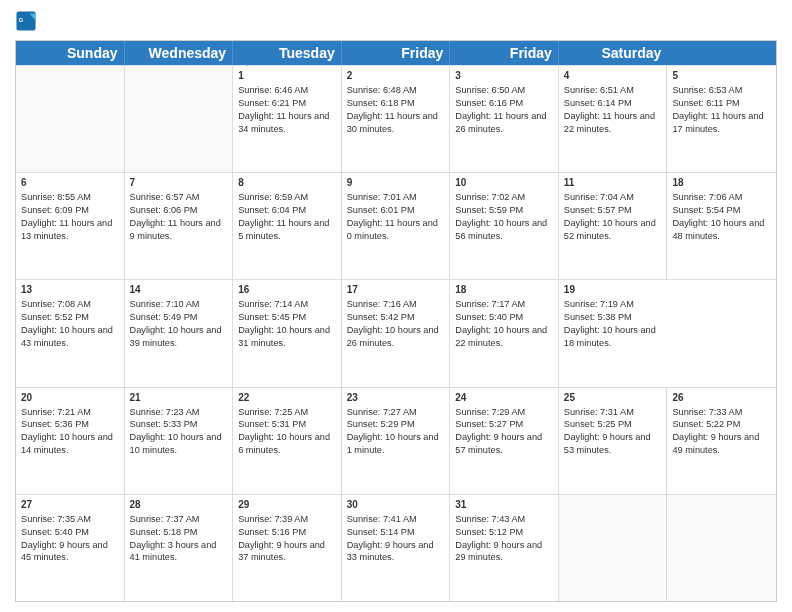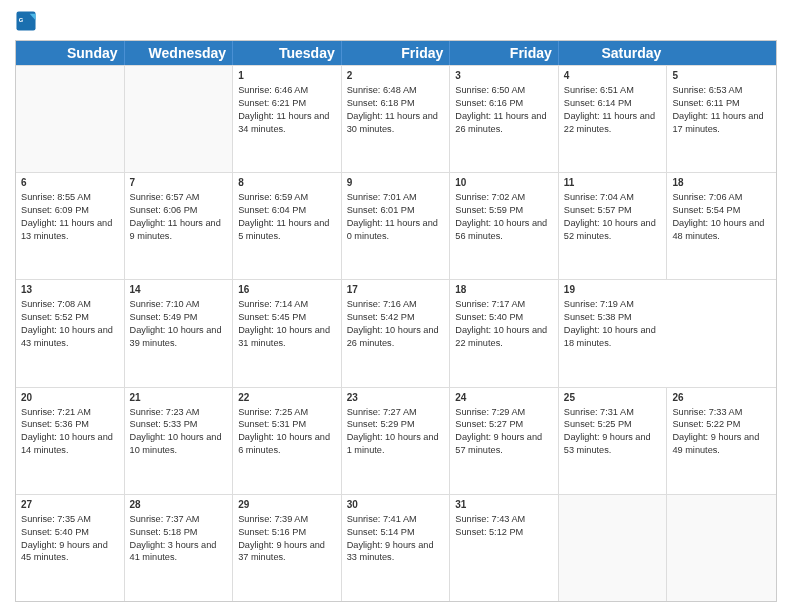--- a/index.html
+++ b/index.html
@@ -314,19 +314,20 @@
           <div class="cal-cell">
             <span class="day-num">30</span>
             <div>Sunrise: 7:41 AM</div>
             <div>Sunset: 5:14 PM</div>
             <div>Daylight: 9 hours and 33 minutes.</div>
           </div>
           <div class="cal-cell">
             <span class="day-num">31</span>
             <div>Sunrise: 7:43 AM</div>
             <div>Sunset: 5:12 PM</div>
+            <div>Daylight: 9 hours and 29 minutes.</div>
           </div>
           <div class="cal-cell empty"></div>
           <div class="cal-cell empty"></div>
         </div>
       </div>
   </div>
 </div>
 
 </body></html>

